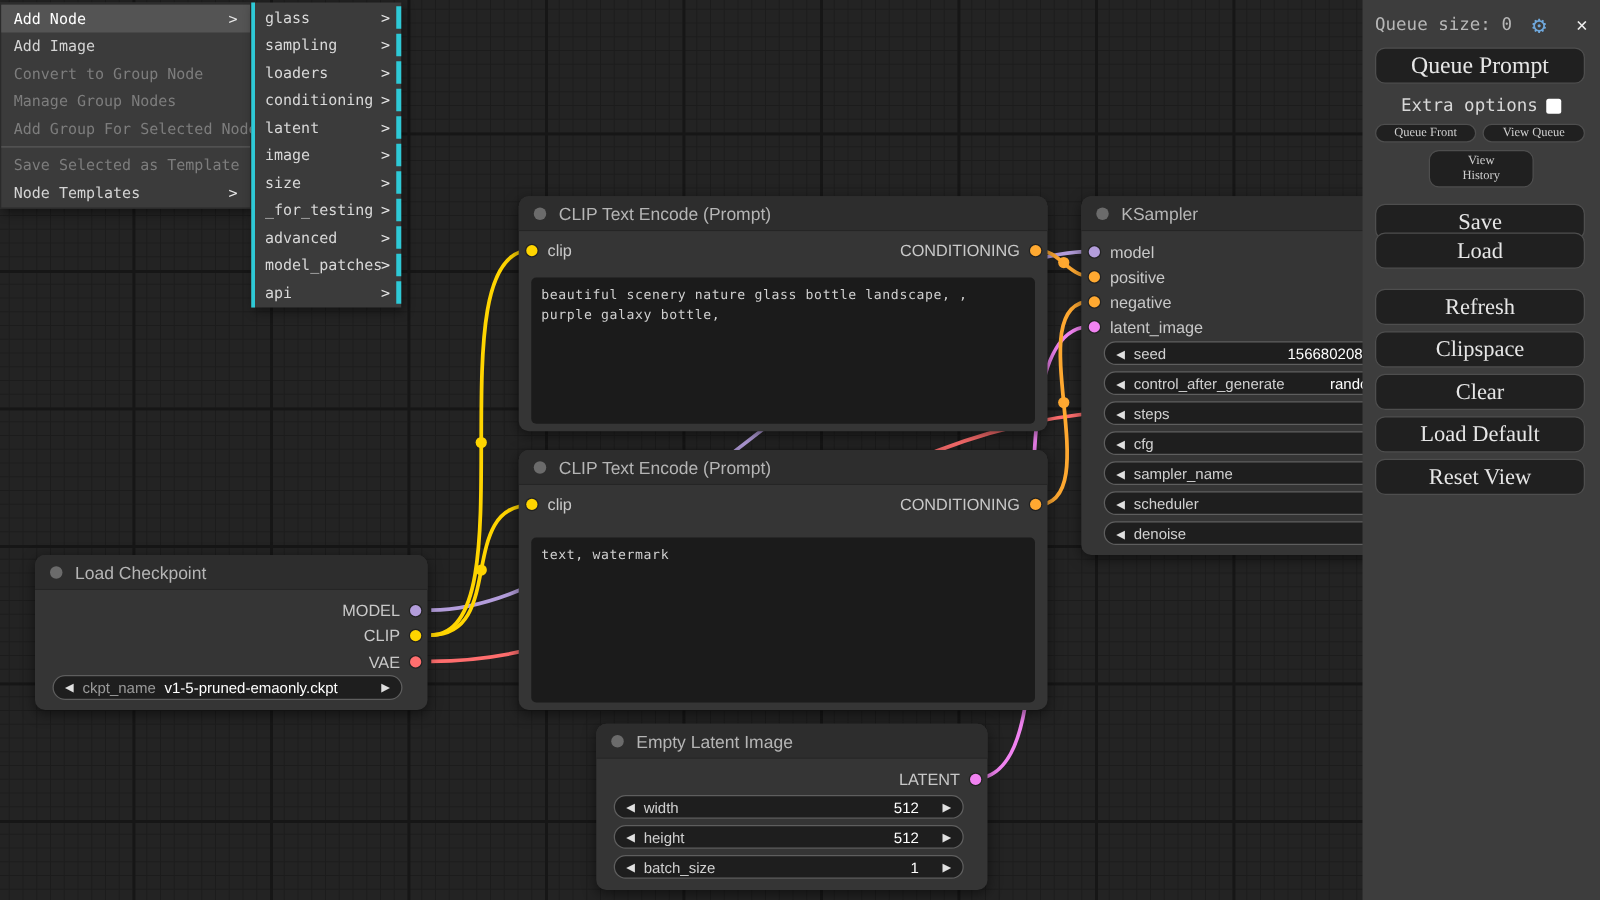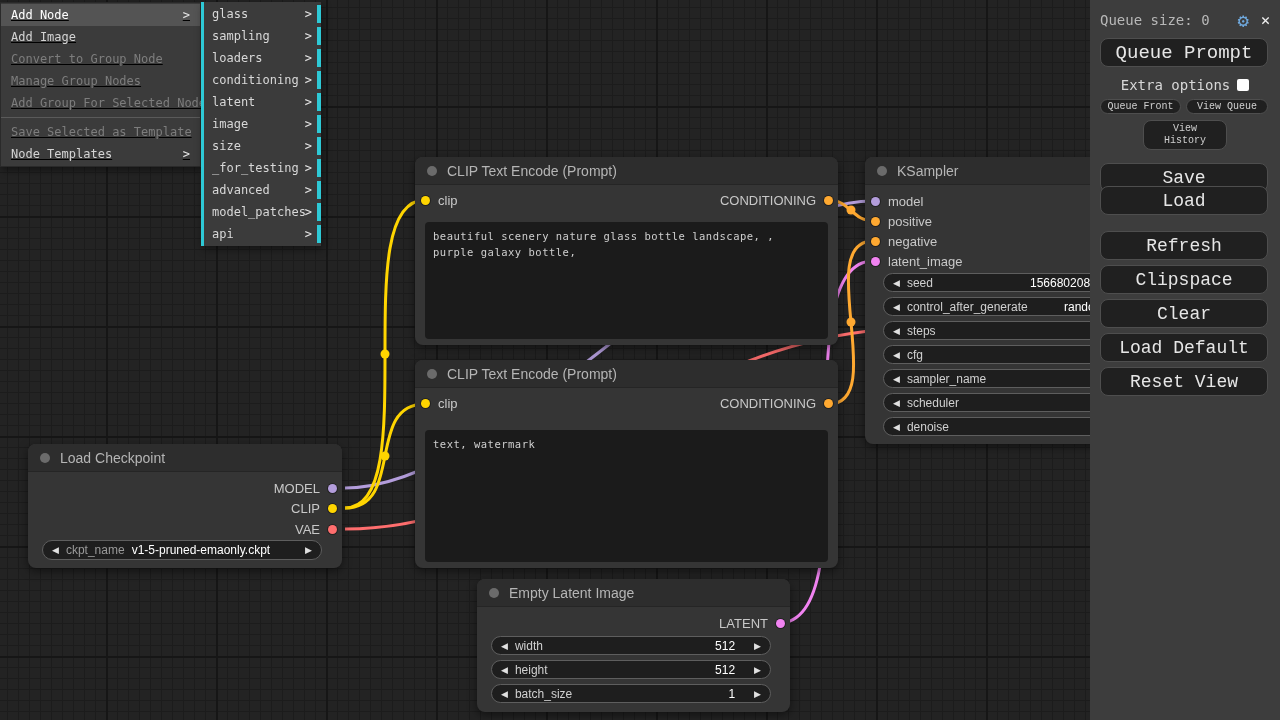--- a/index.html
+++ b/index.html
@@ -49,42 +49,42 @@
   .pill .wlabel { flex:none; }
   .pill .sp { flex:1; }
   .pill .wval { color:#fff; }
   .pill .wval.abs { position:absolute; top:2px; }
 
   
   .sidebar { position:absolute; left:1090px; top:0; width:190px; height:720px;
           background:#3d3d3d; z-index:50;
           font-family:"DejaVu Sans Mono", monospace; }
   .qrow { position:absolute; left:10px; top:10px; right:10px; height:20px;
-          display:flex; align-items:center; color:#b8b8b8; font-size:14px; }
+          display:flex; align-items:center; color:#b8b8b8; font-size:14px;gap:12px; }
   .gear { margin-left:auto; color:#6fa8dc; font-size:19px; line-height:18px; cursor:pointer; }
   .xbtn { margin-left:12px; color:#f0f0f0; font-size:15px; font-weight:bold; cursor:pointer; }
   .sbtn { background:#202020; border:1px solid #4e4e4e; border-radius:8px;
           color:#e6e6e6; display:flex; align-items:center; justify-content:center;
-          position:absolute; cursor:pointer; font-family:Liberation Mono, monospace; }
+          position:absolute; cursor:pointer; font-family:Liberation Serif, serif; }
   .btn-queue { left:10px; top:38px; width:168px; height:29px; font-size:19px; }
   .extra { position:absolute; left:0; top:77px; width:100%; display:flex;
           justify-content:center; align-items:center; gap:7px;
           color:#d8d8d8; font-size:14px; }
   .chk { width:12px; height:12px; background:#ffffff; border-radius:2px; cursor:pointer; }
   .btn-qf { left:10px; top:99px; width:81px; height:15px; font-size:10px; color:#cfcfcf; }
   .btn-vq { left:96px; top:99px; width:82px; height:15px; font-size:10px; color:#cfcfcf; }
   .btn-vh { left:53px; top:120px; width:84px; height:30px; font-size:10px;
             color:#cfcfcf; flex-direction:column; line-height:12px; }
   .stackbtn { left:10px; width:168px; height:29px; font-size:18px; }
 
   
   .menu { position:absolute; left:0; top:2px; width:201px; background:#3b3b3b;
           border:1px solid #2a2a2a; z-index:100; padding:1px 0;
           font-family:"DejaVu Sans Mono", monospace; font-size:12px;
-          box-shadow:2px 3px 8px rgba(0,0,0,.45);text-decoration:underline; }
+          box-shadow:2px 3px 8px rgba(0,0,0,.45); }
   .mi { height:22px; line-height:22px; padding:0 10px; color:#d4d4d4;
         display:flex; cursor:pointer; white-space:nowrap; }
   .mi .marrow { margin-left:auto; color:#e8e8e8; }
   .mi.hl { background:#545454; color:#ffffff; }
   .mi.dis { color:#7d7d7d; cursor:default; }
   .msep { height:1px; background:#5a5a5a; margin:3px 0; }
 
   .submenu { position:absolute; left:201px; top:2px; width:120px;
           background:#3b3b3b; border-left:3px solid #2ec9d6; z-index:100;
           padding:1px 0; font-family:"DejaVu Sans Mono", monospace;

